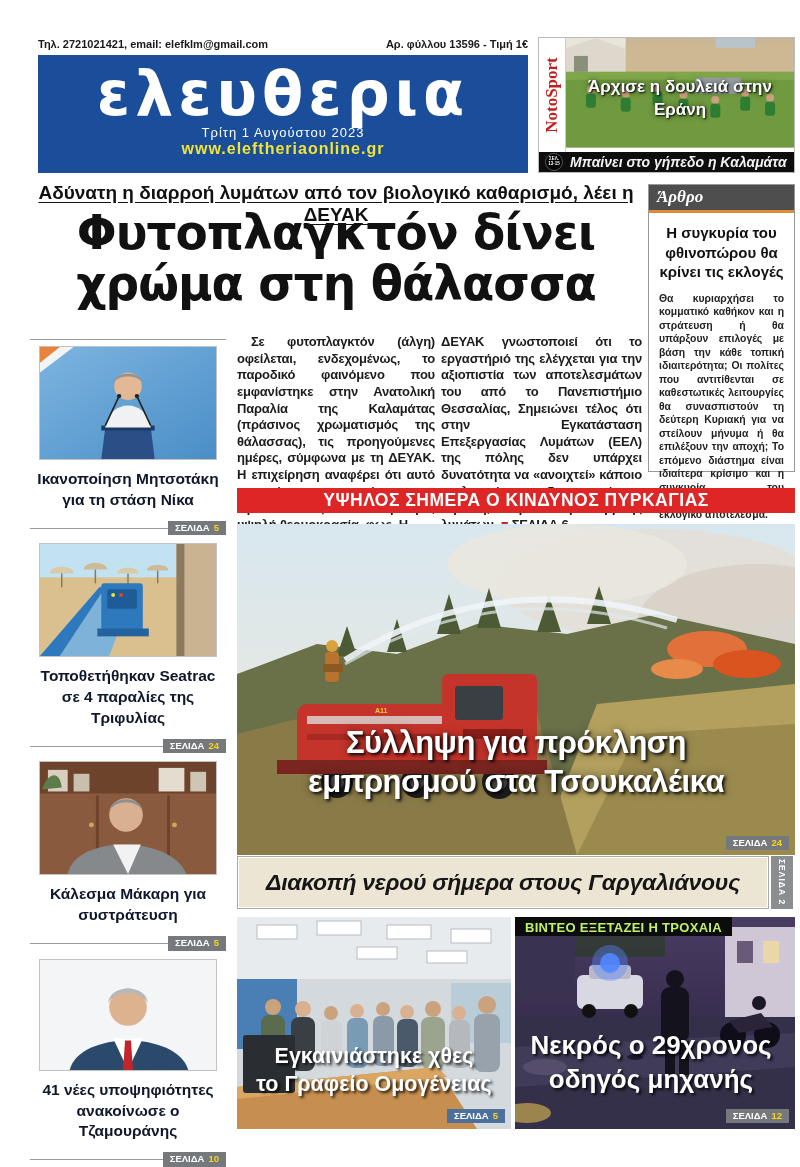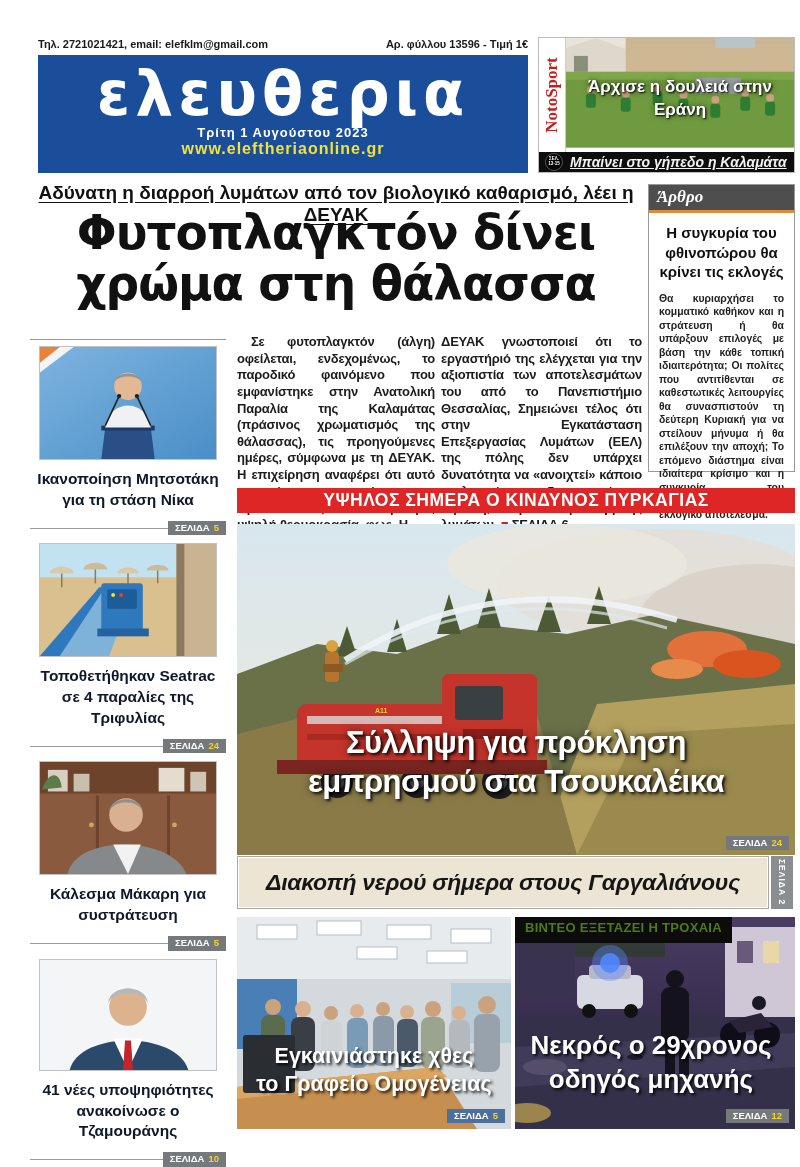--- a/index.html
+++ b/index.html
@@ -8,37 +8,37 @@
   .page { position:relative; width:800px; height:1167px; background:#fff; overflow:hidden; margin:1px auto; }
   .abs { position:absolute; }
 
   
   .topbar-text { font-size:11px; font-weight:bold; color:#1a1a1a; }
 
   
   .masthead { background:#1a4e9b; color:#fff; display:flex; flex-direction:column; align-items:center; justify-content:flex-start; }
   .logo { font-weight:bold; font-size:60px; letter-spacing:5px; line-height:1; margin-top:8px;
           font-family:"DejaVu Sans", sans-serif; transform:scaleY(1.05); }
-  .mast-date { font-size:13px; font-weight:bold; margin-top:2px; letter-spacing:1px; }
+  .mast-date { font-size:13px; font-weight:normal; margin-top:2px; letter-spacing:1px; }
   .mast-site { font-size:16px; font-weight:bold; color:#f2e239; letter-spacing:1px; }
 
   
   .ns-box { border:1px solid #bbb; display:flex; flex-direction:column; overflow:hidden; }
   .ns-main { flex:1; display:flex; }
   .ns-brand { width:27px; background:#fff; border-right:1px solid #ccc; position:relative; }
   .ns-brand span { position:absolute; left:50%; top:50%; transform:translate(-50%,-50%) rotate(-90deg);
                    font-family:"Liberation Serif", serif; font-weight:bold; font-size:17px; color:#c31f1f; white-space:nowrap; }
   .ns-photo { flex:1; position:relative; }
   .ns-headline { position:absolute; left:0; right:0; top:54%; transform:translateY(-50%); text-align:center;
                  color:#fff; font-weight:bold; font-size:17px; line-height:1.35;
                  text-shadow:1px 1px 2px #000, 0 0 6px rgba(0,0,0,.6); }
   .ns-strip { height:24px; background:#0d0d0d; display:flex; align-items:center; gap:7px; padding:0 6px; }
   .ns-circle { width:18px; height:18px; border-radius:50%; background:#000; border:1px solid #555; color:#fff;
                font-size:4.5px; font-weight:bold; display:flex; align-items:center; justify-content:center; text-align:center; line-height:1.1; }
-  .ns-strip-text { color:#f2f2f2; font-weight:bold; font-style:italic; font-size:14px;text-decoration:underline; }
+  .ns-strip-text { color:#f2f2f2; font-weight:bold; font-style:italic; font-size:14px; }
 
   
   .kicker { font-size:19px; font-weight:bold; text-align:center; }
   .kicker span { text-decoration:underline; text-underline-offset:3px; }
   .headline { font-size:47px; font-weight:bold; text-align:center; line-height:1.06; letter-spacing:-1px;
               font-family:"DejaVu Sans", sans-serif; transform:scaleY(1.02); }
   .bodycol { font-size:13px; font-weight:bold; color:#1c1c1c; text-align:justify; line-height:1.28; letter-spacing:-0.2px; }
   .bodycol .indent { display:inline-block; width:14px; }
   .pageref-inline { white-space:nowrap; font-weight:bold; }
   .redsq { color:#cc2030; }
@@ -74,22 +74,22 @@
   
   .water { background:#ece5d3; border:1px solid #a8a8a8; box-shadow:inset 0 0 0 1px #fff;
            display:flex; align-items:center; justify-content:center; }
   .water span { font-style:italic; font-weight:bold; font-size:23px; color:#161616; letter-spacing:-0.3px; }
   .vbadge { background:#8a8e91; color:#fff; display:flex; align-items:center; justify-content:center; }
   .vbadge span { writing-mode:vertical-rl; font-size:8.5px; font-weight:bold; letter-spacing:1px; }
 
   
   .bl-head { position:absolute; left:0; right:0; text-align:center; color:#fff; font-weight:bold;
              font-size:21.5px; line-height:1.3; text-shadow:2px 2px 3px rgba(0,0,0,.85); }
-  .br-banner { position:absolute; left:0; top:0; background:#0c0c0c; color:#4d7c0f; font-weight:bold;
-               font-size:13px; padding:3px 10px 8px; letter-spacing:.3px; }
+  .br-banner { position:absolute; left:0; top:0; background:#0c0c0c; color:#bef264; font-weight:bold;
+               font-size:13px; padding:3px 10px 1px; letter-spacing:.3px; }
   .br-head { position:absolute; left:0; right:8px; text-align:center; color:#fff; font-weight:bold;
              font-size:26px; line-height:1.3; text-shadow:2px 2px 3px rgba(0,0,0,.9); }
 </style>
 </head>
 <body>
 
 <div class="page">
 
   <div class="abs topbar-text" style="left:38px; top:37px;">Τηλ. 2721021421, email: elefklm@gmail.com</div>
   <div class="abs topbar-text" style="left:288px; top:37px; width:240px; text-align:right;">Αρ. φύλλου 13596 - Τιμή 1€</div>

